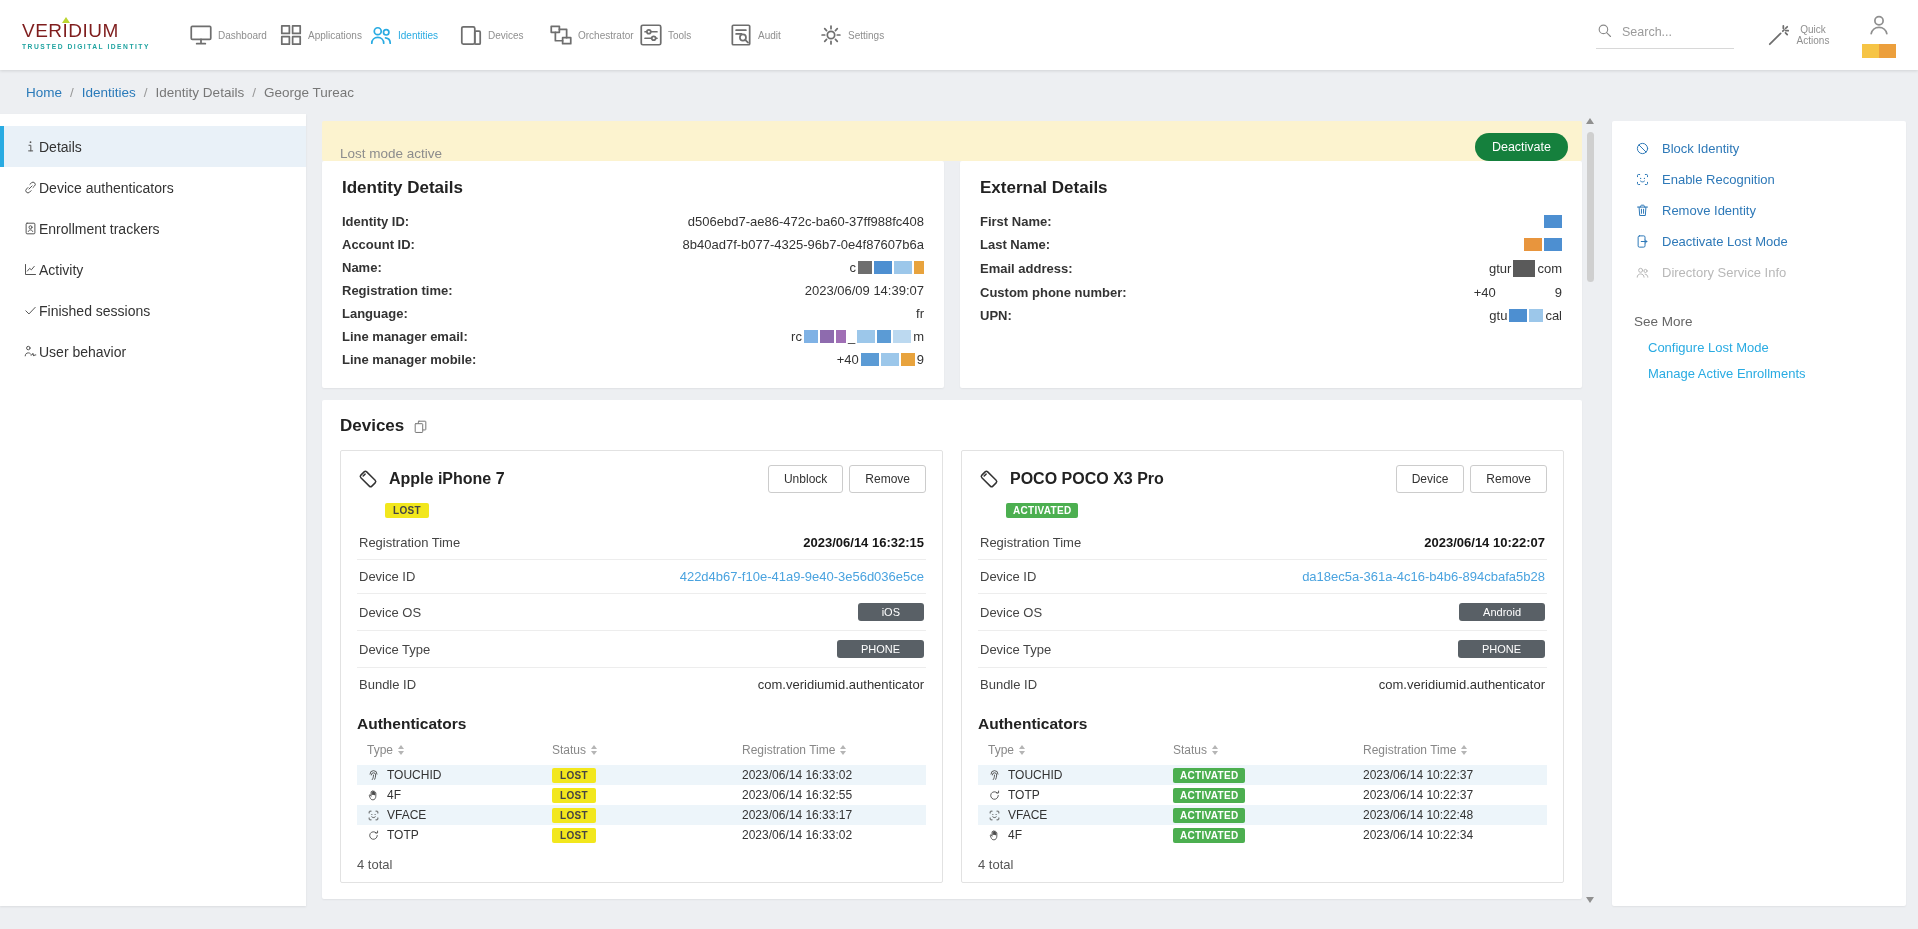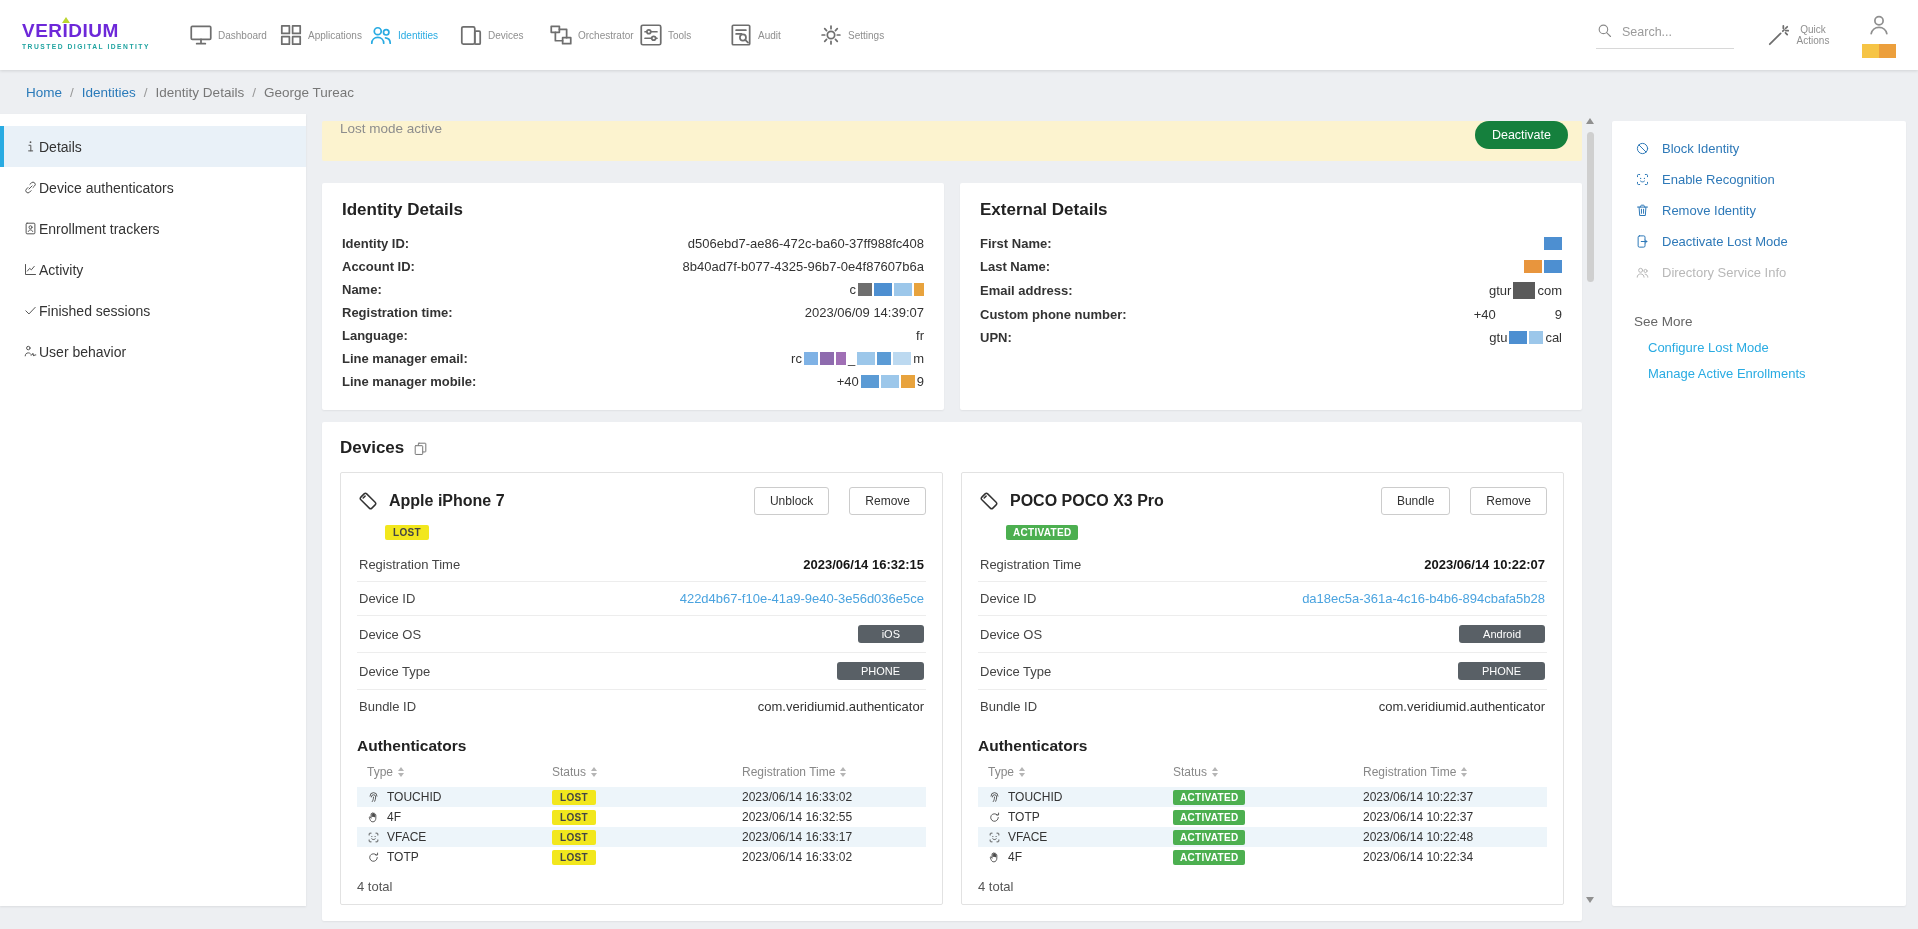--- a/index.html
+++ b/index.html
@@ -4,21 +4,21 @@
 <style>
 *{margin:0;padding:0;box-sizing:border-box}
 html,body{width:1918px;height:929px}
 body{background:#edeff2;font-family:"Liberation Sans",sans-serif;overflow:hidden;color:#333;position:relative}
 svg{fill:none;stroke:currentColor;stroke-width:1.6;stroke-linecap:round;stroke-linejoin:round}
 
 
 .topnav{height:70px;background:#fff;display:flex;align-items:center;padding:0 22px;box-shadow:0 1px 3px rgba(0,0,0,.12);position:relative;z-index:5}
 .logo{display:flex;flex-direction:column;min-width:132px;cursor:pointer}
 .logo-name-wrap{position:relative;display:inline-block}
-.logo-name{font-size:19px;font-weight:bold;color:#6d28d9;letter-spacing:.5px}
+.logo-name{font-size:19px;font-weight:normal;color:#7f1d1d;letter-spacing:.5px}
 .logo-accent{position:absolute;left:40px;top:-3px;width:0;height:0;border-left:4px solid transparent;border-right:4px solid transparent;border-bottom:6px solid #bcd631}
 .logo-tagline{font-size:6.7px;color:#1fa3a0;letter-spacing:1.5px;margin-top:1px;font-weight:bold}
 .nav-items{display:flex;margin-left:34px;gap:26px}
 .nav-item{width:64px;display:flex;flex-direction:row;align-items:center;gap:4px;color:#8f8f8f;font-size:10px;cursor:pointer;text-align:center}
 .nav-item .nicon{color:#6e6e6e;height:27px;display:flex;align-items:center}
 .nav-item.active{color:#29abe2}
 .nav-item.active .nicon{color:#29abe2}
 .topnav-right{margin-left:auto;display:flex;align-items:center;gap:32px}
 .search{display:flex;align-items:center;gap:9px;border-bottom:1px solid #d8d8d8;padding-bottom:5px;color:#8a8a8a}
 .search input{border:0;outline:0;background:transparent;font-size:12.5px;width:112px;color:#555;font-family:inherit}
@@ -42,21 +42,21 @@
 
 
 .layout{display:flex;align-items:flex-start;height:815px}
 .left-sidebar{width:306px;background:#fff;height:792px;box-shadow:0 1px 2px rgba(0,0,0,.08);padding-top:12px;flex:none}
 .side-item{display:flex;align-items:center;height:41px;padding:0 18px;font-size:14px;color:#333;border-left:4px solid transparent;cursor:pointer}
 .side-item .sicon{color:#555;width:17px;display:flex;justify-content:center}
 .side-item.active{background:#e9f1f8;border-left-color:#29abe2}
 .main{flex:1;padding:7px 14px 0 16px;position:relative;height:815px;overflow:hidden}
 
 
-.banner{height:40px;background:#fcf3cf;border-radius:2px;display:flex;align-items:flex-start;padding:0 14px 0 18px;font-size:13.5px;color:#8d8d8d;margin-bottom:22px}
+.banner{height:40px;background:#fcf3cf;border-radius:2px;display:flex;align-items:flex-end;padding:0 14px 0 18px;font-size:13.5px;color:#8d8d8d;}
 .banner-btn{margin-left:auto;background:#15803d;border:0;color:#fff;font-size:12.5px;padding:7px 17px;border-radius:14px;cursor:pointer;font-family:inherit}
 
 
 .cards-row{display:flex;gap:16px;margin-bottom:12px}
 .card{background:#fff;border-radius:2px;box-shadow:0 1px 2px rgba(0,0,0,.06)}
 .half-card{flex:1;padding:17px 20px}
 .card-title{font-size:17px;font-weight:bold;color:#222;margin-bottom:12px}
 .detail-row{display:flex;justify-content:space-between;align-items:center;padding:4px 0;font-size:13px}
 .detail-label{font-weight:bold;color:#333}
 .detail-value{color:#333;display:flex;align-items:center;gap:2px}
@@ -64,21 +64,21 @@
 
 .devices-card{padding:16px 18px 16px;margin-bottom:4px}
 .devices-head{display:flex;align-items:center;gap:9px;margin-bottom:14px}
 .devices-title{font-size:17px;font-weight:bold;color:#222}
 .copy-icon{color:#777;cursor:pointer;display:flex}
 .device-grid{display:flex;gap:18px}
 .device-card{flex:1;border:1px solid #e2e2e2;border-radius:2px;padding:14px 16px 10px;background:#fff}
 .device-head{display:flex;align-items:center}
 .device-icon{color:#333;margin-right:10px;display:flex}
 .device-name{font-size:16px;font-weight:bold;color:#222}
-.device-actions{margin-left:auto;display:flex;gap:20px}
+.device-actions{margin-left:auto;display:flex;gap:6px}
 .btn{background:#fff;border:1px solid #ccc;border-radius:3px;padding:6px 15px;font-size:12px;color:#333;cursor:pointer;font-family:inherit}
 .device-badge-row{margin:7px 0 8px 28px}
 .badge-lost{background:#f2e71d;color:#444;font-size:10px;font-weight:bold;padding:2px 8px;border-radius:2px;letter-spacing:.3px}
 .badge-activated{background:#4caf50;color:#fff;font-size:10px;font-weight:bold;padding:2px 7px;border-radius:2px;letter-spacing:.3px}
 .drow{display:flex;justify-content:space-between;align-items:center;padding:9px 2px;font-size:13px;color:#444}
 .drow + .drow{border-top:1px solid #ededed}
 .dlabel{color:#444}
 .val-bold{font-weight:bold;color:#151515;font-size:13px}
 .val-link{color:#4aa3df;text-decoration:none;font-size:13px;cursor:pointer}
 .badge-dark{background:#596066;color:#fff;font-size:11px;padding:3px 24px;border-radius:3px}
@@ -558,21 +558,21 @@
             <span class="device-icon">
                 <svg width="22" height="22" viewBox="0 0 24 24">
                   <g transform="rotate(-45 12 12)">
                     <rect x="7.5" y="3.5" width="9" height="17" rx="2"></rect>
                     <path d="M10.5 6h3"></path>
                   </g>
                 </svg>
               </span>
             <span class="device-name">POCO POCO X3 Pro</span>
             <div class="device-actions">
-              <button class="btn">Bundle</button>
+              <button class="btn">Device</button>
               <button class="btn">Remove</button>
             </div>
           </div>
           <div class="device-badge-row">
             <span class="badge-activated">ACTIVATED</span>
           </div>
 
           <div class="drow">
             <span class="dlabel">Registration Time</span>
             <span class="val-bold">2023/06/14 10:22:07</span>

